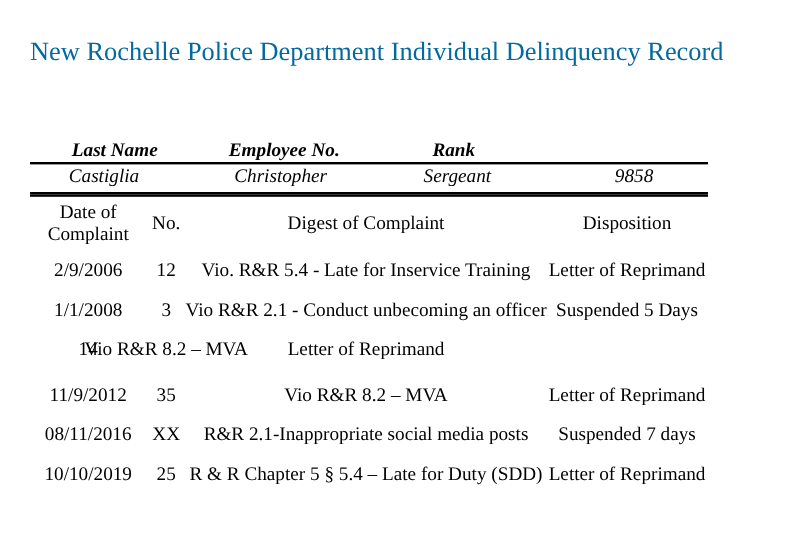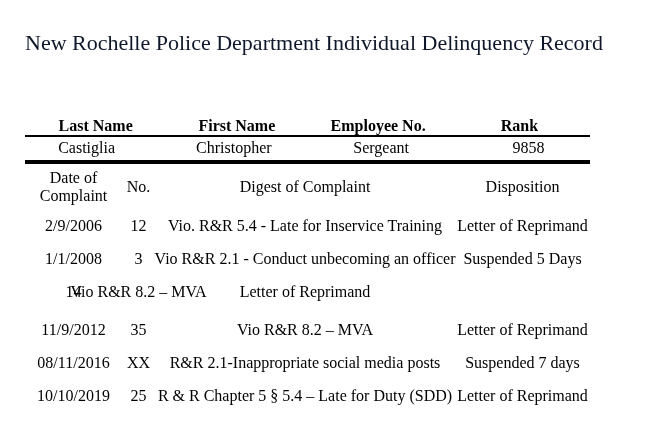--- a/index.html
+++ b/index.html
@@ -15,21 +15,21 @@
   }
   .doc-title {
     position: absolute;
     top: 30px;
     left: 25px;
     width: 565px;
     text-align: center;
     font-size: 22px;
     line-height: 25px;
     white-space: nowrap;
-    color: #0f172a;
+    color: #0369a1;
   }
   .tables {
     position: absolute;
     top: 111px;
     left: 25px;
     width: 565px;
   }
   
   .info-header-row, .info-value-row {
     display: grid;
@@ -39,20 +39,21 @@
     height: 26px;
     align-items: end;
     border-bottom: 2px solid #000;
     font-weight: bold;
   }
   .info-value-row { height: 22px; align-items: center; gap: 24px; }
   .cell {
     text-align: center;
     font-size: 16px;
     line-height: 18px;
+    font-style: italic;
   }
   .double-rule {
     height: 2px;
     border-top: 2px solid #000;
     border-bottom: 2px solid #000;
     margin-top: 1px;
   }
   
   .complaint-table { margin-top: 3px; }
   .c-row {
@@ -85,21 +86,20 @@
 <body>
 
 <div class="page">
 
   <div class="doc-title">New Rochelle Police Department Individual Delinquency Record</div>
 
   <div class="tables">
 
     <div class="info-header-row">
       <div class="cell">Last Name</div>
-      <div class="cell">First Name</div>
       <div class="cell">Employee No.</div>
       <div class="cell">Rank</div>
     </div>
     <div class="info-value-row">
       <div class="cell">Castiglia</div>
       <div class="cell">Christopher</div>
       <div class="cell">Sergeant</div>
       <div class="cell">9858</div>
     </div>
     <div class="double-rule"></div>

